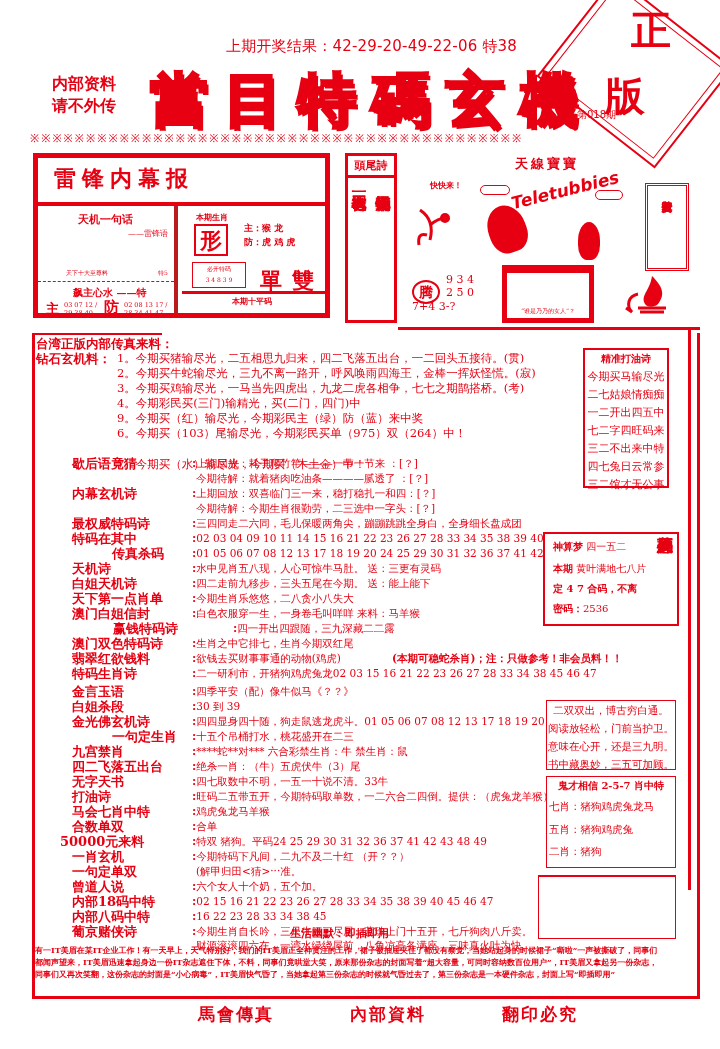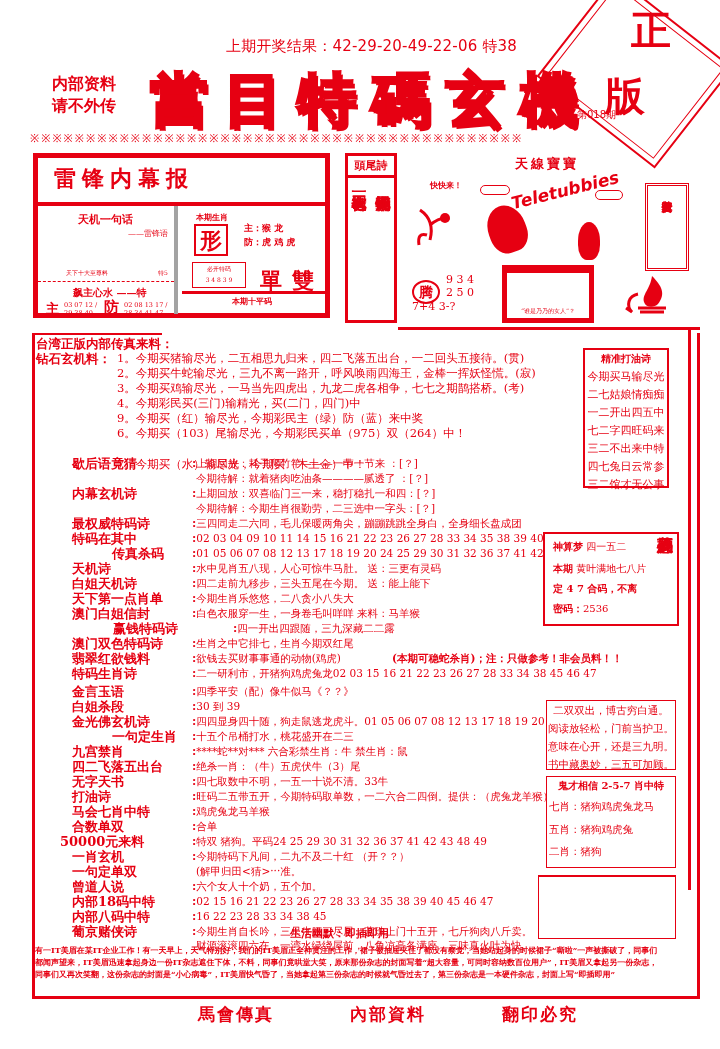--- a/index.html
+++ b/index.html
@@ -15,21 +15,21 @@
   .side-notice { left: 52px; top: 73px; font-family: "DejaVu Sans", sans-serif; font-weight: bold; font-size: 16px; line-height: 22px; color:#e60012; }
   .big-title { left: 150px; top: 62px; font-size: 58px; font-weight: bold; color: #fff; letter-spacing: 16px;
     -webkit-text-stroke: 3px #e60012; text-shadow: 3px 3px 0 #e60012; font-family: "DejaVu Serif", serif; }
   .issue { left: 577px; top: 108px; font-family: "DejaVu Sans", sans-serif; font-size: 10px; color:#e60012; }
   .star-row { left: 30px; top: 130px; width: 670px; font-size: 11px; letter-spacing: 2px; color:#e60012; white-space: nowrap; overflow:hidden; }
 
   
   .news-box { left: 33px; top: 153px; width: 297px; height: 165px; border: 5px solid #e60012; }
   .news-title-area { position:absolute; left:0; top:0; width:100%; height:48px; border-bottom: 4px solid #e60012; }
   .news-title { position:absolute; left:16px; top:6px; font-size: 22px; font-weight: bold; letter-spacing: 6px; color:#e60012; }
-  .news-left { position:absolute; left:0; top:48px; width:140px; height:108px; border-right: 4px solid #a3a3a3; }
+  .news-left { position:absolute; left:0; top:48px; width:140px; height:108px; border-right: 4px solid #b91c1c; }
   .news-right { position:absolute; left:144px; top:48px; width:143px; height:108px; }
   .small { font-size: 8px; color:#e60012; }
   .xing-box { position:absolute; left:12px; top:18px; width:34px; height:32px; border:2px solid #e60012; font-size:22px; font-weight:bold; text-align:center; line-height:28px; }
   .shuang { position:absolute; left:78px; top:60px; font-size:22px; font-weight:bold; letter-spacing:10px; }
 
   
   .poem-col { left: 345px; top: 153px; width: 52px; height: 170px; border: 3px solid #e60012; }
   .poem-col-title { position:absolute; left:0; top:0; width:100%; height:22px; border-bottom:3px solid #e60012; font-size:11px; font-weight:bold; text-align:center; line-height:20px; }
   .vert { position:absolute; writing-mode: vertical-rl; font-family: "DejaVu Sans", sans-serif; font-size: 15px; font-weight: bold; line-height: 16px; color:#e60012; }
 

